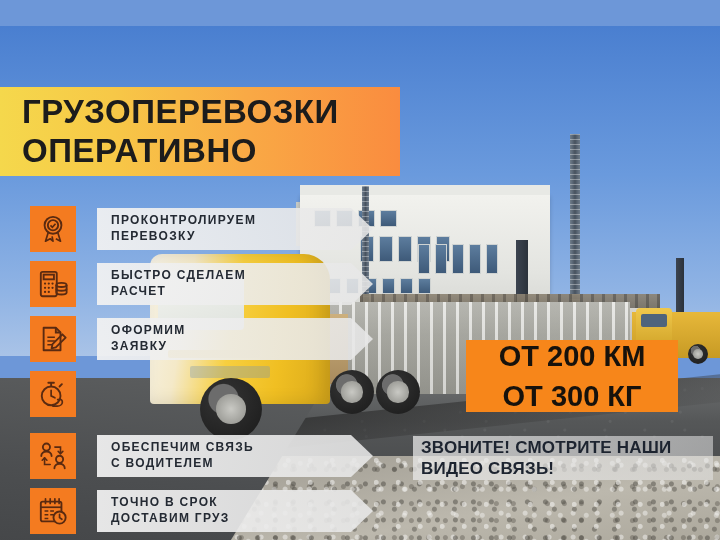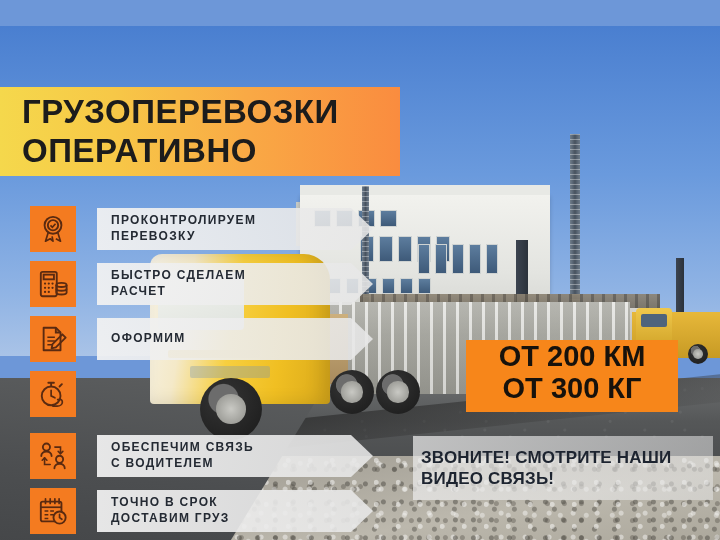--- a/index.html
+++ b/index.html
@@ -179,31 +179,31 @@
   .f-plate.tall { height:50px; top:0; }
   .f-text {
     font-size:12px; font-weight:bold; color:#242a33;
     letter-spacing:1.3px; line-height:1.32; text-transform:uppercase;
   }
 
   
   .price {
     position:absolute; left:466px; top:314px; width:212px; height:72px;
     background:#f7861a;
-    display:flex; flex-direction:column; justify-content:flex-start; align-items:center;
+    display:flex; flex-direction:column; justify-content:space-between; align-items:center;
   }
   .price-line {
     font-size:29px; color:#17120c; white-space:nowrap; line-height:1.12;
     font-weight:600;
   }
   .price-line b { font-weight:bold; }
 
   
   .cta {
-    position:absolute; left:413px; top:410px; width:300px; height:64px;
+    position:absolute; left:413px; top:410px; width:300px; height:44px;
     background:linear-gradient(90deg,rgba(236,236,236,.72),rgba(228,228,228,.55));
     display:flex; flex-direction:column; justify-content:center;
     padding-left:8px;
   }
   .cta-line {
     font-size:17px; font-weight:bold; color:#1d2430; letter-spacing:.2px;
     line-height:1.25; white-space:nowrap;
   }
 
   
@@ -344,20 +344,21 @@
       <div class="f-icon">
         <svg viewBox="0 0 32 32" fill="none" stroke="#5a2a10" stroke-width="2">
           <path d="M6 4h13l5 5v19H6z" stroke-linejoin="round"></path>
           <path d="M19 4v5h5"></path>
           <path d="M10 14h8M10 18h8M10 22h5" stroke-width="1.6"></path>
           <path d="M26 11l3.5 3.5L19 25l-4.5 1 1-4.5z" stroke-linejoin="round"></path>
         </svg>
       </div>
       <div class="f-plate">
         <div class="f-text">ОФОРМИМ</div>
+        <div class="f-text">ЗАЯВКУ</div>
       </div>
     </div>
 
     <div class="feature" style="height:62px;">
       <div class="f-icon">
         <svg viewBox="0 0 32 32" fill="none" stroke="#5a2a10" stroke-width="2">
           <circle cx="14" cy="18" r="10"></circle>
           <path d="M11 4h6M14 4v3M23 8l2.5-2.5" stroke-linecap="round"></path>
           <path d="M14 12v6l4 2" stroke-linecap="round" stroke-width="1.8"></path>
           <path d="M21 22c2.5-1 5 0 5 2.5S23.5 29 20.5 29H16" stroke-linecap="round" stroke-width="1.8"></path>

